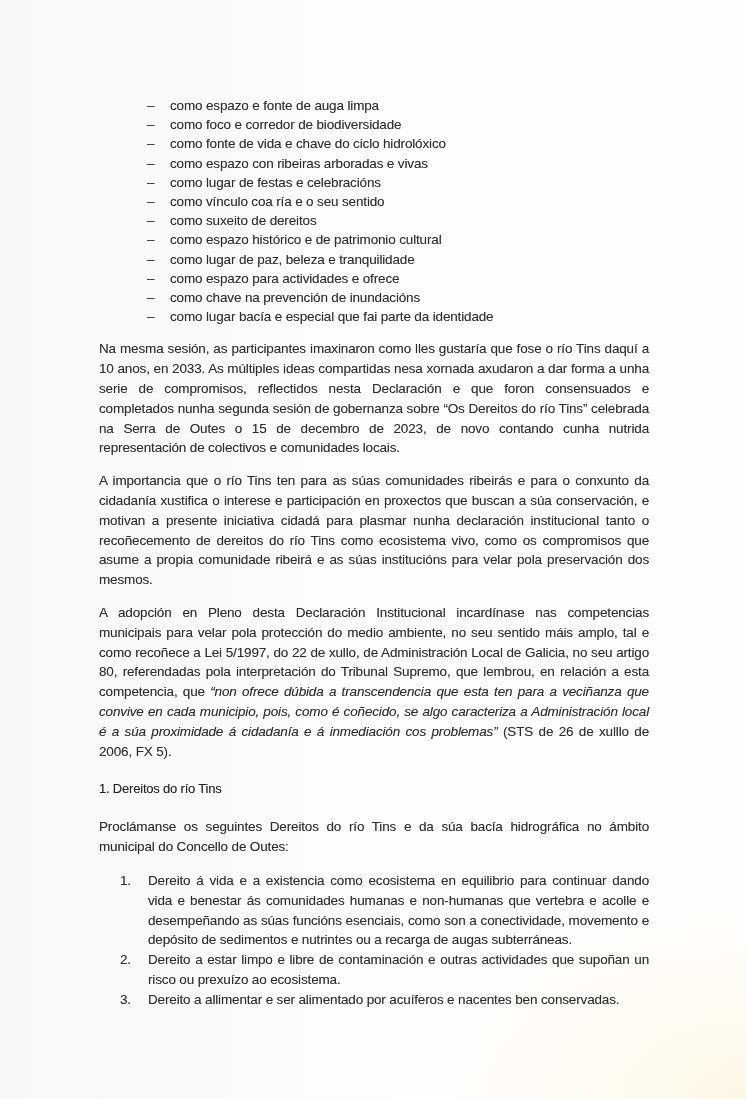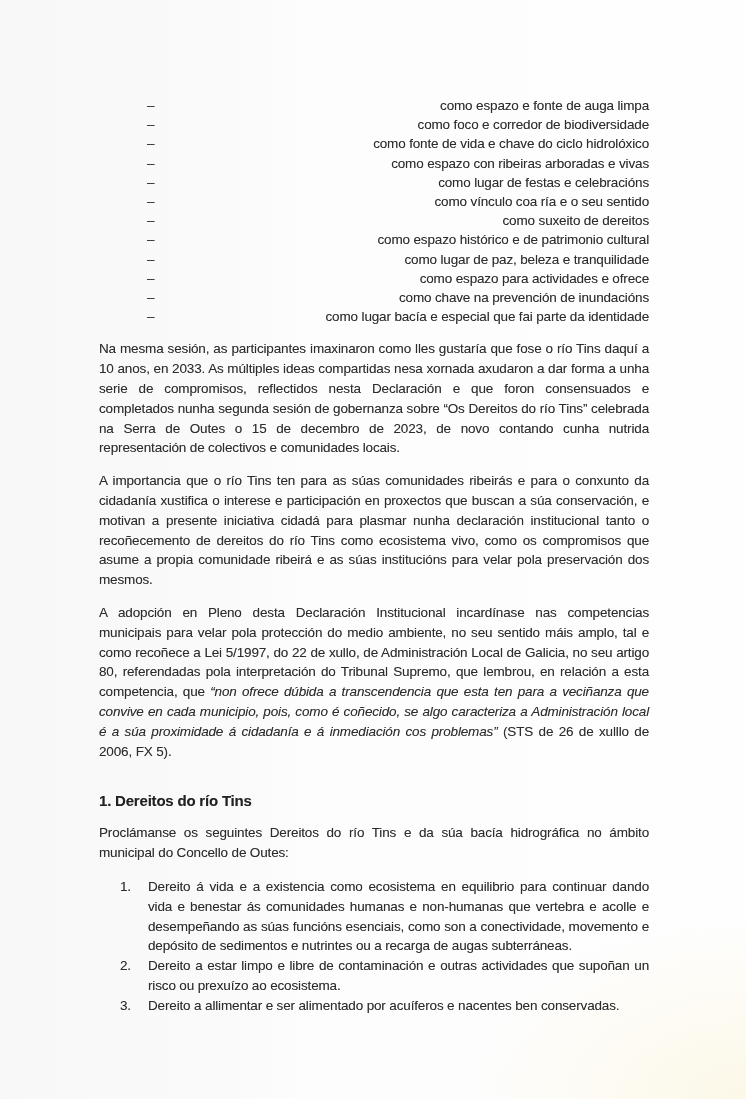--- a/index.html
+++ b/index.html
@@ -34,43 +34,42 @@
   .values li {
     display: flex;
     line-height: 19.2px;
   }
   .values .dash {
     flex: none;
     width: 23px;
   }
   .values .vt {
     flex: 1;
-    text-align: right;
   }
 
   
   .para {
     margin: 13px 0 0 0;
     text-align: justify;
   }
   .it {
     font-style: italic;
   }
 
   
   .heading {
-    margin: 28px 0 0 0;
-    font-size: 15px;
+    margin: 16px 0 0 0;
+    font-size: 13px;
     line-height: 24px;
-    font-weight: bold;
+    font-weight: normal;
     letter-spacing: -0.2px;
     color: #222222;
   }
   .intro {
-    margin-top: 10px;
+    margin-top: 16px;
   }
 
   
   .rights {
     list-style: none;
     margin: 14px 0 0 21px;
     padding: 0;
   }
   .rights li {
     display: flex;

